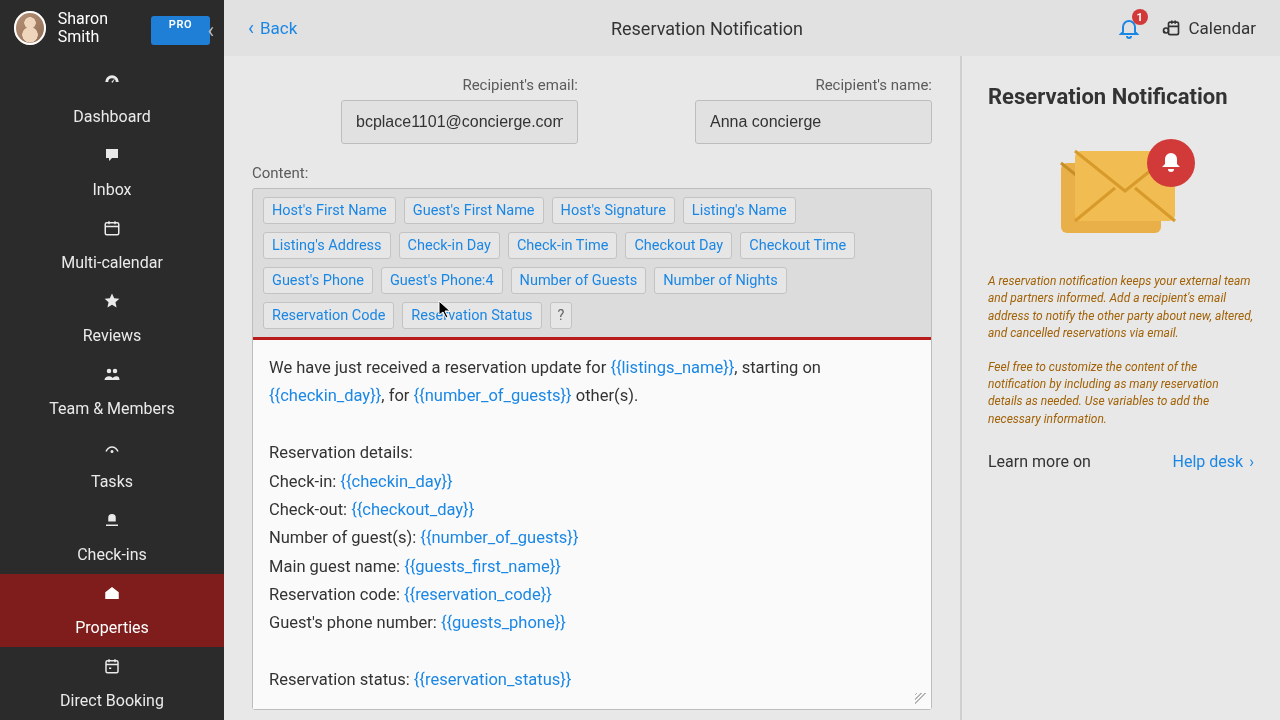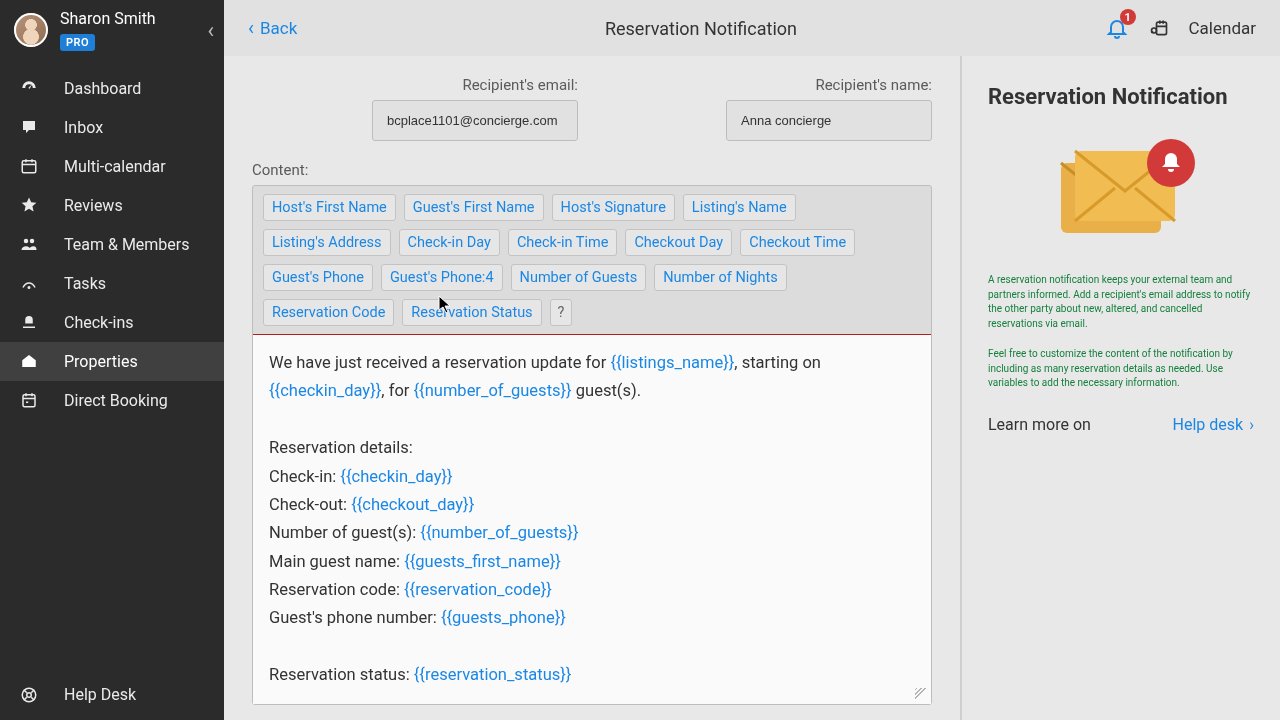--- a/index.html
+++ b/index.html
@@ -20,79 +20,79 @@
   }
   * { box-sizing: border-box; }
   html, body { margin:0; padding:0; height:100%; font-family: -apple-system, "Segoe UI", Roboto, Arial, sans-serif; color: var(--text-main); background:#e8e8e8; }
   .app { display:flex; width:1280px; height:720px; overflow:hidden; background:#e8e8e8; }
 
   
   .sidebar { width:224px; background:var(--sidebar-bg); color:#eaeaea; display:flex; flex-direction:column; position:relative; }
   .sidebar .profile { display:flex; align-items:center; gap:12px; padding:10px 14px 10px 14px; }
   .sidebar .avatar { width:34px; height:34px; border-radius:50%; background:linear-gradient(135deg,#b9957a,#8c6a51); box-shadow:0 0 0 2px #fff inset; overflow:hidden; position:relative; }
   .sidebar .avatar::before { content:""; position:absolute; inset:0; background: radial-gradient(circle at 50% 35%, #f0d5bd 0 20%, transparent 22%), radial-gradient(circle at 50% 70%, #f0d5bd 0 26%, transparent 28%); }
-  .sidebar .user-meta { display:flex; flex-direction:column; }
+  .sidebar .user-meta { display:flex; flex-direction:row; }
   .sidebar .user-name { font-size:16px; line-height:1.1; color:#fff; }
-  .sidebar .user-badge { margin-top:6px; background:#1f7fd6; color:#fff; font-size:11px; font-weight:600; letter-spacing:.5px; padding:2px 6px; border-radius:3px; width:fit-content; }
+  .sidebar .user-badge { margin-top:6px; background:#1f7fd6; color:#fff; font-size:11px; font-weight:600; letter-spacing:.5px; padding:2px 18px; border-radius:3px; width:fit-content;margin-left:8px; }
   .sidebar .collapse { position:absolute; right:10px; top:18px; font-size:22px; color:#bdbdbd; cursor:pointer; }
   .nav { list-style:none; margin:8px 0 0 0; padding:0; flex:1; }
-  .nav li { display:flex; align-items:center; gap:24px; padding:10px 18px; font-size:16px; color:#eaeaea; cursor:pointer; }
-  .nav li.active { background:#404040; color:#fff; }
+  .nav li { display:flex; align-items:center; gap:16px; padding:10px 18px; font-size:16px; color:#eaeaea; cursor:pointer;flex-direction:column; }
+  .nav li.active { background:#7f1d1d; color:#fff; }
   .nav li .ico { width:22px; display:flex; justify-content:center; font-size:17px; color:#eaeaea; }
   .nav li.active .ico { color:#fff; }
   .sidebar-footer { margin-top:auto; padding-bottom:6px; }
   .sidebar-footer .nav li { padding:10px 18px; }
   .info-dot { margin-left:auto; width:18px; height:18px; border-radius:50%; background:#9a9a9a; color:#2b2b2b; font-size:12px; font-weight:700; display:flex; align-items:center; justify-content:center; }
 
   
   .main { flex:1; display:flex; flex-direction:column; min-width:0; }
   .topbar { height:56px; display:flex; align-items:center; padding:0 24px; background:#e1e1e1; }
   .back { display:flex; align-items:center; gap:6px; color:var(--blue); cursor:pointer; font-size:17px; }
   .back .chev { font-size:20px; line-height:1; }
   .topbar .title { flex:1; text-align:center; font-size:18px; color:#333; }
   .topbar .right { display:flex; align-items:center; gap:20px; }
   .bell-wrap { position:relative; color:var(--blue); cursor:pointer;}
   .bell-wrap .badge { position:absolute; top:-7px; right:-7px; background:#d23a3a; color:#fff; font-size:11px; font-weight:700; border-radius:50%; width:16px; height:16px; display:flex; align-items:center; justify-content:center; }
-  .cal-link { display:flex; align-items:center; gap:20px; color:#333; cursor:pointer; font-size:17px; }
+  .cal-link { display:flex; align-items:center; gap:8px; color:#333; cursor:pointer; font-size:17px; }
   .cal-link svg, .bell-wrap svg { display:block; }
 
   
   .body { flex:1; display:flex; min-height:0; }
   .form-col { flex:1; padding:20px 28px 20px 28px; overflow:auto; }
   .side-col { width:320px; border-left:2px solid #cfcfcf; padding:28px 26px; display:flex; flex-direction:column; gap:16px; }
 
   .row2 { display:flex; gap:28px; }
   .field { flex:1; display:flex; flex-direction:column; gap:6px;align-items:flex-end; }
   .field label { font-size:15px; color:#5b5b5b; }
-  .input { background:var(--input-bg); border:1px solid var(--input-border); border-radius:3px; padding:12px 14px; font-size:13px; color:#333; }
+  .input { background:var(--input-bg); border:1px solid var(--input-border); border-radius:3px; padding:12px 14px; font-size:16px; color:#333; }
 
   .content-label { margin-top:20px; font-size:15px; color:#5b5b5b; }
 
   .editor-box { margin-top:6px; border:1px solid #bdbdbd; border-radius:3px; background:#dcdcdc; display:flex; flex-direction:column; position:relative; }
-  .chip-bar { padding:8px 10px; border-bottom:1px solid #b91c1c; display:flex; flex-wrap:wrap; gap:8px; }
+  .chip-bar { padding:8px 10px; border-bottom:3px solid #b91c1c; display:flex; flex-wrap:wrap; gap:8px; }
   .chip { background:#e6e6e6; border:1px solid #c3c3c3; border-radius:3px; padding:4px 8px; font-size:14.5px; color:var(--blue); cursor:pointer; white-space:nowrap; }
   .chip.help { color:#666; padding:4px 7px; }
   .editor { background:#fafafa; padding:14px 16px; font-size:16.5px; line-height:1.72; color:#333; min-height:360px; position:relative; }
   .editor .tok { color:var(--blue); }
   .cursor::after { content:""; display:inline-block; width:1px; height:1.05em; background:#333; vertical-align:-3px; margin-left:2px; animation: blink 1.1s step-end infinite; }
   @keyframes blink { 50% { opacity:0; } }
   .resize-grip { position:absolute; right:4px; bottom:4px; width:12px; height:12px; pointer-events:none; opacity:.55; }
   .resize-grip::before { content:""; position:absolute; right:0; bottom:0; width:12px; height:12px;
     background:
      linear-gradient(135deg, transparent 7px, #7a7a7a 7px 8px, transparent 8px),
      linear-gradient(135deg, transparent 4px, #7a7a7a 4px 5px, transparent 5px),
      linear-gradient(135deg, transparent 1px, #7a7a7a 1px 2px, transparent 2px);
   }
 
   .mouse-cursor { position:absolute; width:14px; height:20px; pointer-events:none; }
 
   
   .side-title { font-size:22px; font-weight:700; color:#333; }
   .illus { align-self:center; margin-top:8px; }
-  .side-text { font-size:10px; color:#15803d; line-height:1.45; }
+  .side-text { font-size:12px; color:#a16207; font-style:italic; line-height:1.45; }
   .help-row { display:flex; align-items:flex-start; justify-content:space-between; font-size:16px; color:#333; margin-top:8px; }
   .help-link { color:var(--blue); display:flex; align-items:center; gap:6px; cursor:pointer; font-size:16px; }
   .help-link .chev { font-size:16px; }
 </style>
 </head>
 <body>
 
 <div class="app">
 
   <aside class="sidebar">
@@ -256,21 +256,21 @@
               <span class="chip">Guest's Phone:4</span>
               <span class="chip">Number of Guests</span>
               <span class="chip">Number of Nights</span>
               <span class="chip">Reservation Code</span>
               <span class="chip">Reservation Status</span>
               <span class="chip help">?</span>
             </div>
           <div class="editor" style="position:relative;">
             <div>
               <span>We have just received a reservation update for </span><span class="tok">{{listings_name}}</span><span>, starting on </span>
-              <span class="tok">{{checkin_day}}</span><span>, for  </span><span class="tok">{{number_of_guests}}</span><span> guest(s).</span>
+              <span class="tok">{{checkin_day}}</span><span>, for  </span><span class="tok">{{number_of_guests}}</span><span> other(s).</span>
             </div>
             <div>&nbsp;</div>
             <div>Reservation details:</div>
             <div><span>Check-in: </span><span class="tok">{{checkin_day}}</span></div>
             <div><span>Check-out: </span><span class="tok">{{checkout_day}}</span></div>
             <div><span>Number of guest(s): </span><span class="tok">{{number_of_guests}}</span></div>
             <div><span>Main guest name: </span><span class="tok">{{guests_first_name}}</span></div>
             <div><span>Reservation code: </span><span class="tok">{{reservation_code}}</span></div>
             <div><span>Guest's phone number: </span><span class="tok">{{guests_phone}}</span></div>
             <div>&nbsp;</div>

